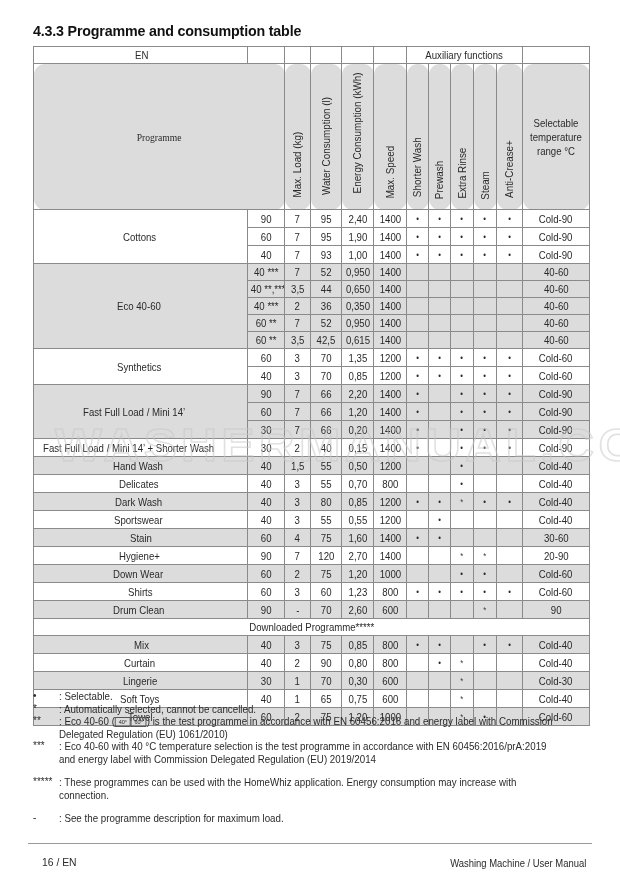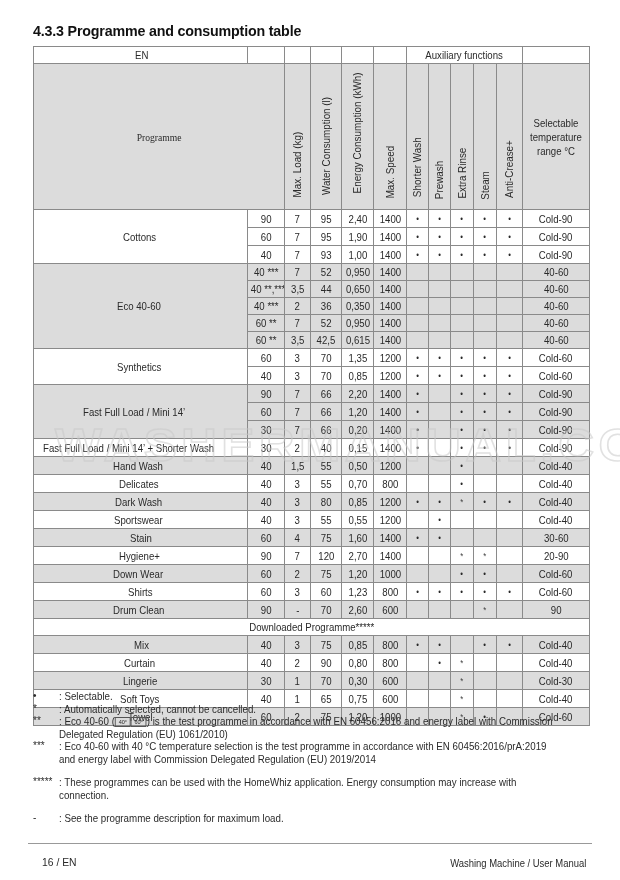--- a/index.html
+++ b/index.html
@@ -9,21 +9,21 @@
            color:#111; letter-spacing:-0.2px; transform:scaleX(0.92); transform-origin:left; }
   table.prog { position:absolute; left:33px; top:46px; width:556px; border-collapse:collapse;
                table-layout:fixed; font-size:11.2px; }
   table.prog td, table.prog th { border:1px solid #8a8a8a; padding:0; height:16px; line-height:16px;
                text-align:center; font-weight:normal; overflow:hidden; white-space:nowrap; }
   table.prog .g { background:#dcdcdc; }
   table.prog .w { background:#ffffff; }
   .cond { display:inline-block; transform:scaleX(0.86); transform-origin:center; }
   .left { text-align:center; padding-left:4px !important;margin-left:48px; }
   .left .cond { transform-origin:left; }
-  tr.hdr th { height:136px; vertical-align:bottom; }
+  tr.hdr th { height:136px; vertical-align:bottom;border-radius:11px; }
   .vert { display:inline-block; writing-mode:vertical-rl; transform:rotate(180deg) scaleY(0.88);
           white-space:nowrap; padding-top:4px; line-height:15px; }
   .rangehdr { white-space:normal !important; vertical-align:middle !important; line-height:14px !important; }
   .proghdr { vertical-align:middle !important;font-family:Liberation Serif, serif; }
   .dot { font-size:9px; }
   .star { font-size:9px; color:#444; }
   .notes { position:absolute; left:33px; top:690px; width:560px; font-size:10.5px; line-height:12.5px; color:#2a2a2a; }
   .note { display:flex; margin-bottom:0; }
   .note .sym { width:26px; flex:0 0 26px; font-size:10px; }
   .note .txt { flex:1; transform:scaleX(0.93); transform-origin:left; width:107%; }

